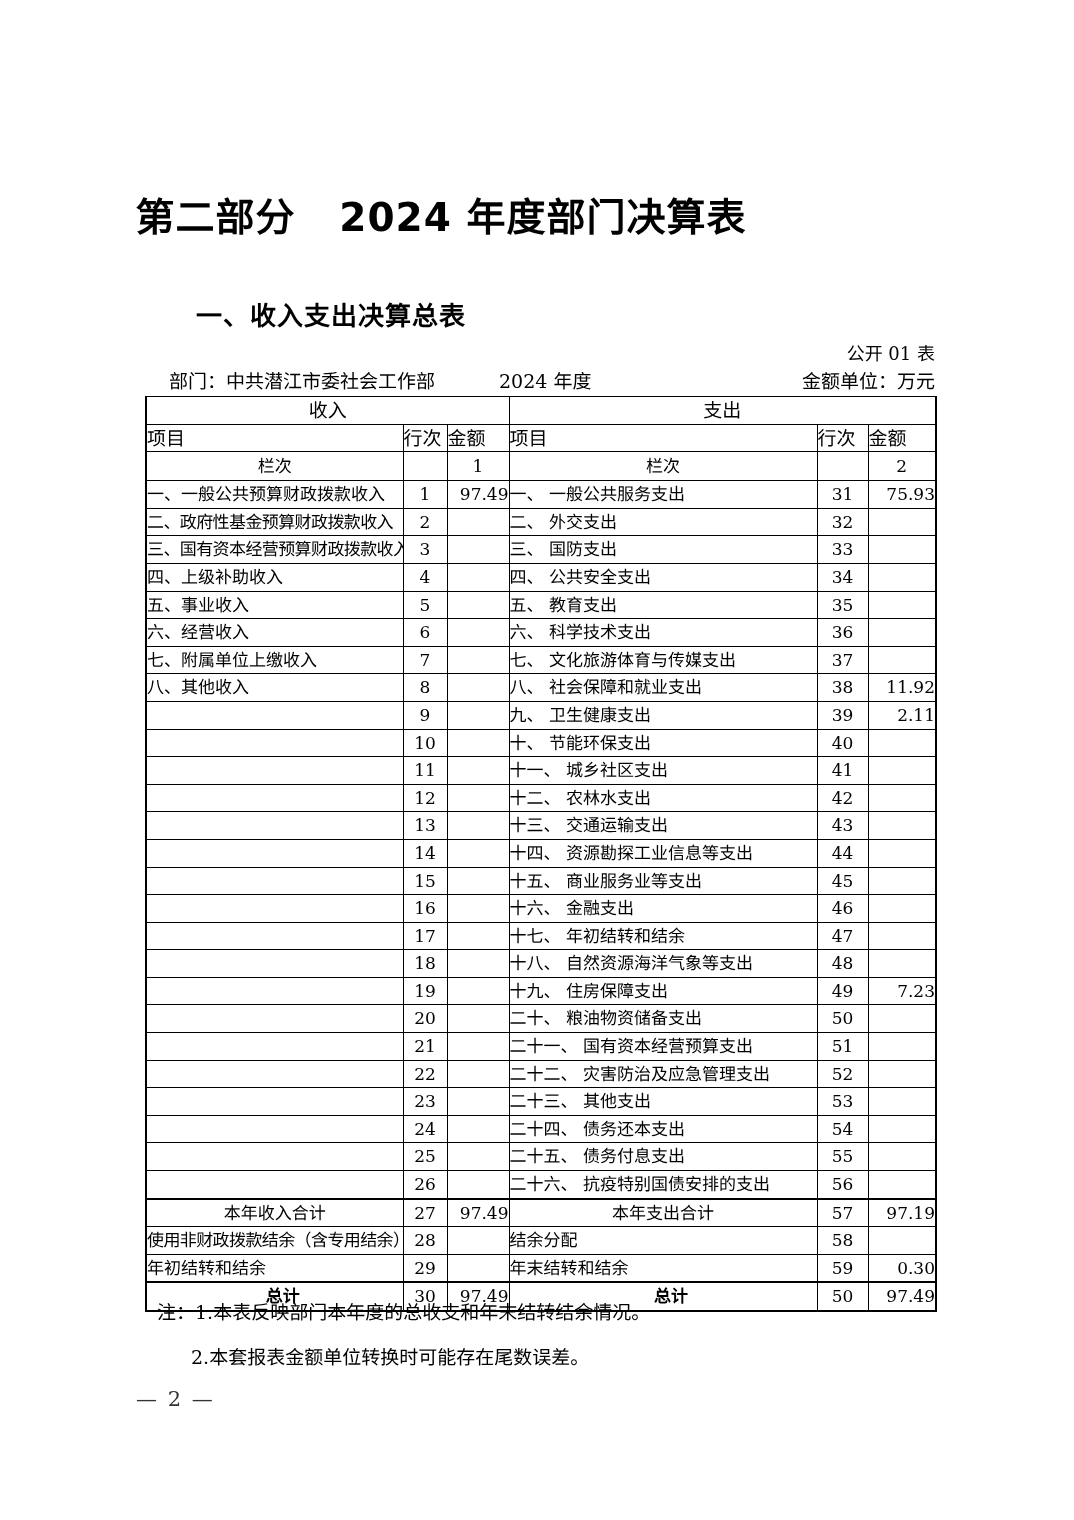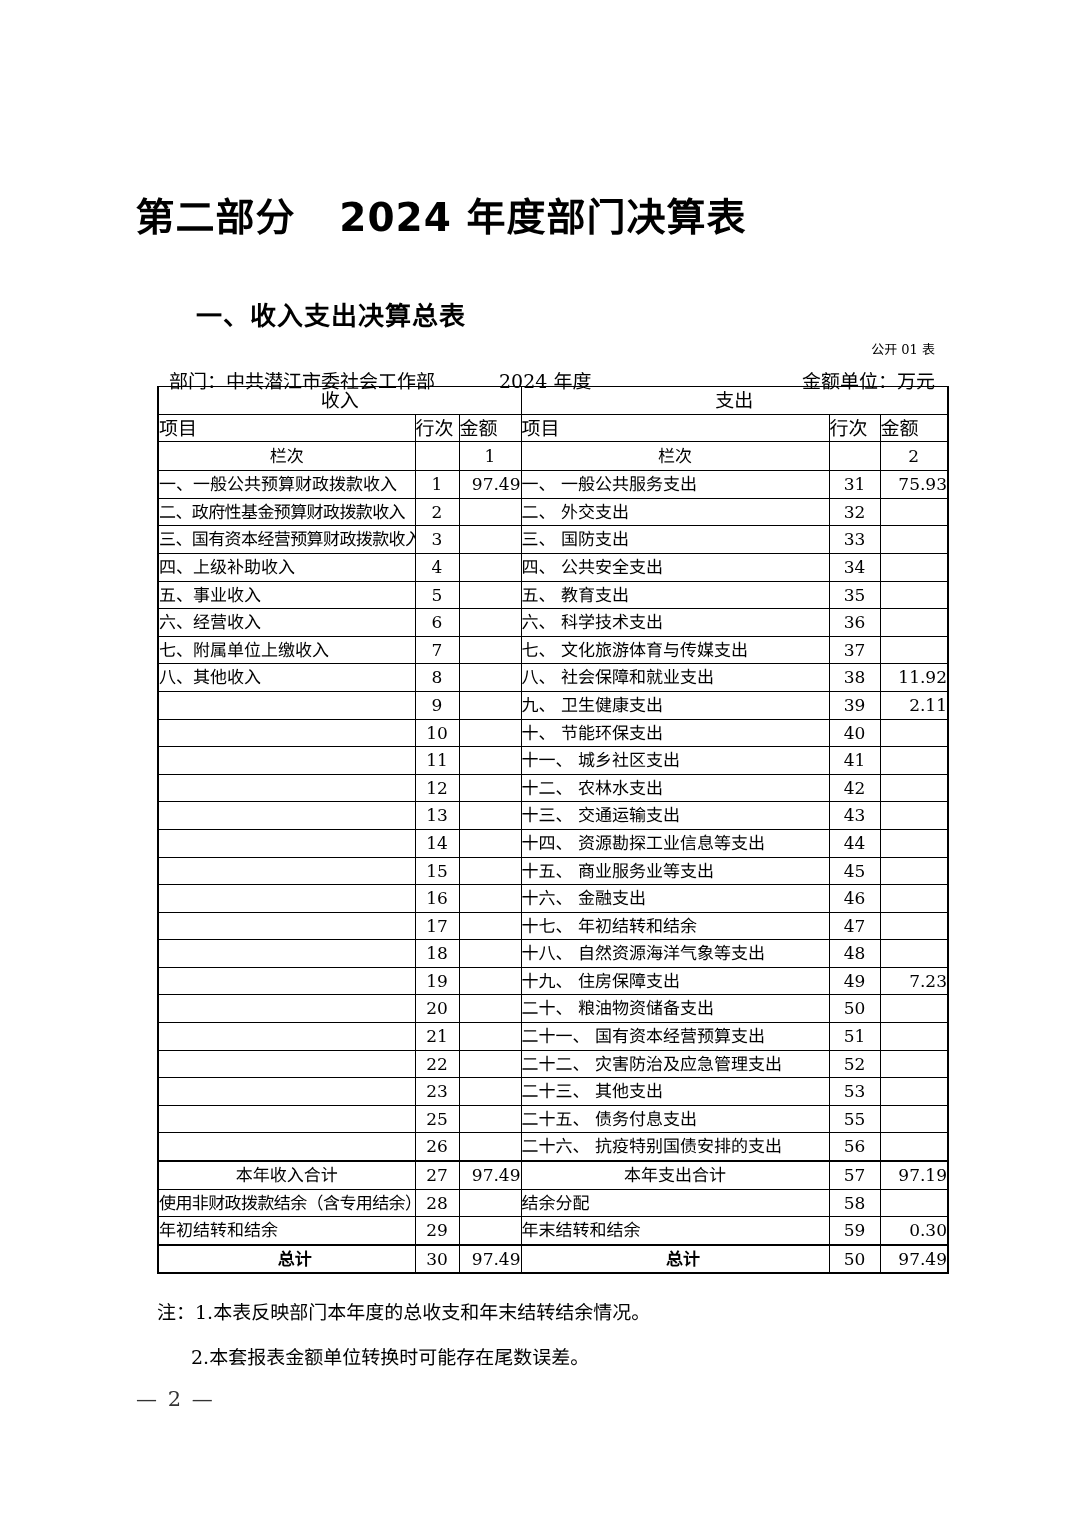--- a/index.html
+++ b/index.html
@@ -46,46 +46,45 @@
     font-size: 26px;
     font-weight: bold;
     letter-spacing: 1px;
     white-space: pre;
   }
 
   .form-code {
     position: absolute;
     right: 139px;
     top: 339px;
-    font-size: 13px;
+    font-size: 18px;
     white-space: pre;
   }
 
   .meta-row {
     position: absolute;
     left: 169px;
     top: 366px;
     width: 766px;
     font-size: 19px;
     white-space: pre;
   }
   .meta-dept { position: absolute; left: 0; top: 0; }
   .meta-year { position: absolute; left: 330px; top: 0; }
   .meta-unit { position: absolute; right: 0; top: 0; }
 
   
   .budget-table {
     position: absolute;
     left: 145px;
-    top: 386px;
+    top: 396px;
     width: 790px;
     border-collapse: collapse;
     table-layout: fixed;
     font-size: 17px;
-    margin-left: 12px;
   }
   .budget-table td,
   .budget-table th {
     border: 1px solid #000000;
     padding: 0;
     height: 26.6px;
     line-height: 26.6px;
     font-weight: normal;
     overflow: hidden;
     white-space: nowrap;
@@ -385,20 +384,28 @@
         <tr>
           <td class="cell-item outer-l"></td>
           <td class="cell-num">23</td>
           <td class="cell-amt"></td>
           <td class="cell-item">二十三、 其他支出</td>
           <td class="cell-num">53</td>
           <td class="cell-amt outer-r"></td>
         </tr>
         <tr>
           <td class="cell-item outer-l"></td>
+          <td class="cell-num">24</td>
+          <td class="cell-amt"></td>
+          <td class="cell-item">二十四、 债务还本支出</td>
+          <td class="cell-num">54</td>
+          <td class="cell-amt outer-r"></td>
+        </tr>
+        <tr>
+          <td class="cell-item outer-l"></td>
           <td class="cell-num">25</td>
           <td class="cell-amt"></td>
           <td class="cell-item">二十五、 债务付息支出</td>
           <td class="cell-num">55</td>
           <td class="cell-amt outer-r"></td>
         </tr>
         <tr>
           <td class="cell-item outer-l"></td>
           <td class="cell-num">26</td>
           <td class="cell-amt"></td>

